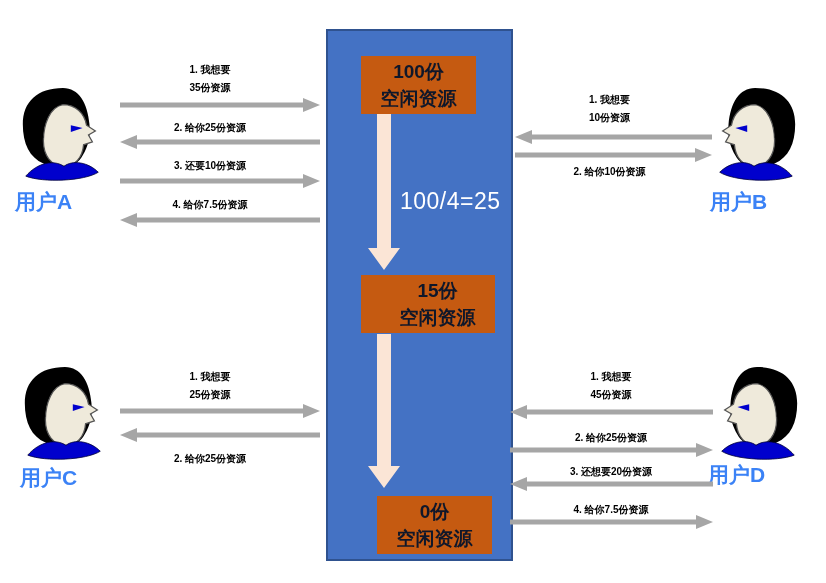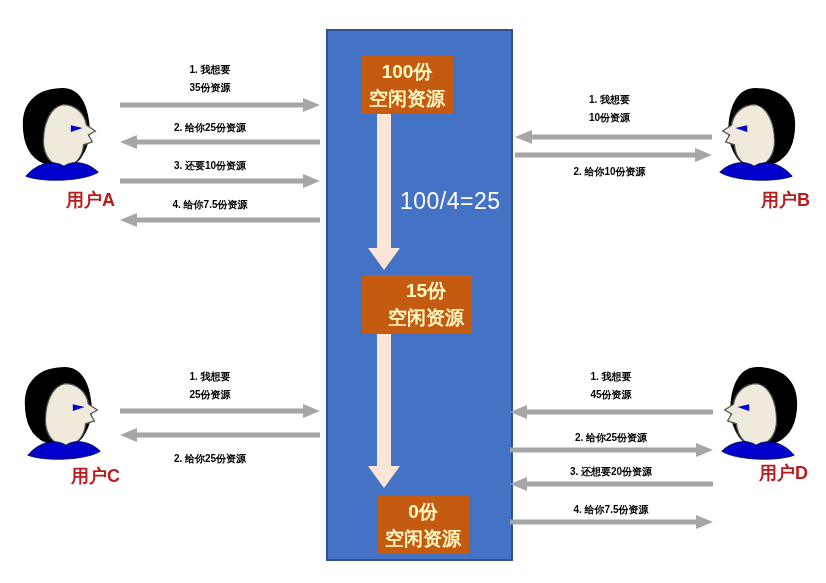--- a/index.html
+++ b/index.html
@@ -7,37 +7,37 @@
     position:relative;width:826px;height:583px;background:#ffffff;
     font-family:"Liberation Sans","DejaVu Sans",sans-serif;overflow:hidden;
   }
   .abs{position:absolute;}
   
   .pool-col{
     position:absolute;left:326px;top:29px;width:183px;height:528px;
     background:#4472C4;border:2px solid #2F528F;
   }
   .state-box{
-    position:absolute;left:361px;width:92px;height:58px;
-    background:#C55A11;color:#fef9c3;font-weight:bold;font-size:19px;
+    position:absolute;left:361px;width:115px;height:58px;
+    background:#C55A11;color:#0f172a;font-weight:bold;font-size:19px;
     line-height:27px;text-align:center;white-space:pre-line;
     display:flex;align-items:center;justify-content:center;
   }
   .calc{
     position:absolute;color:#ffffff;font-weight:normal;font-size:23px;
     letter-spacing:0.5px;
   }
   
   .msg{
     position:absolute;color:#000000;font-weight:bold;font-size:10px;
     line-height:17.5px;text-align:center;white-space:pre-line;
   }
   .ulabel{
-    position:absolute;color:#b91c1c;font-weight:bold;font-size:18px;
-    text-align:right;width:100px;
+    position:absolute;color:#3b82f6;font-weight:bold;font-size:21px;
+    text-align:left;width:100px;
   }
   svg{display:block;}
 </style>
 </head>
 <body>
 
 <div class="canvas">
 
   <div class="pool-col"></div>
 

